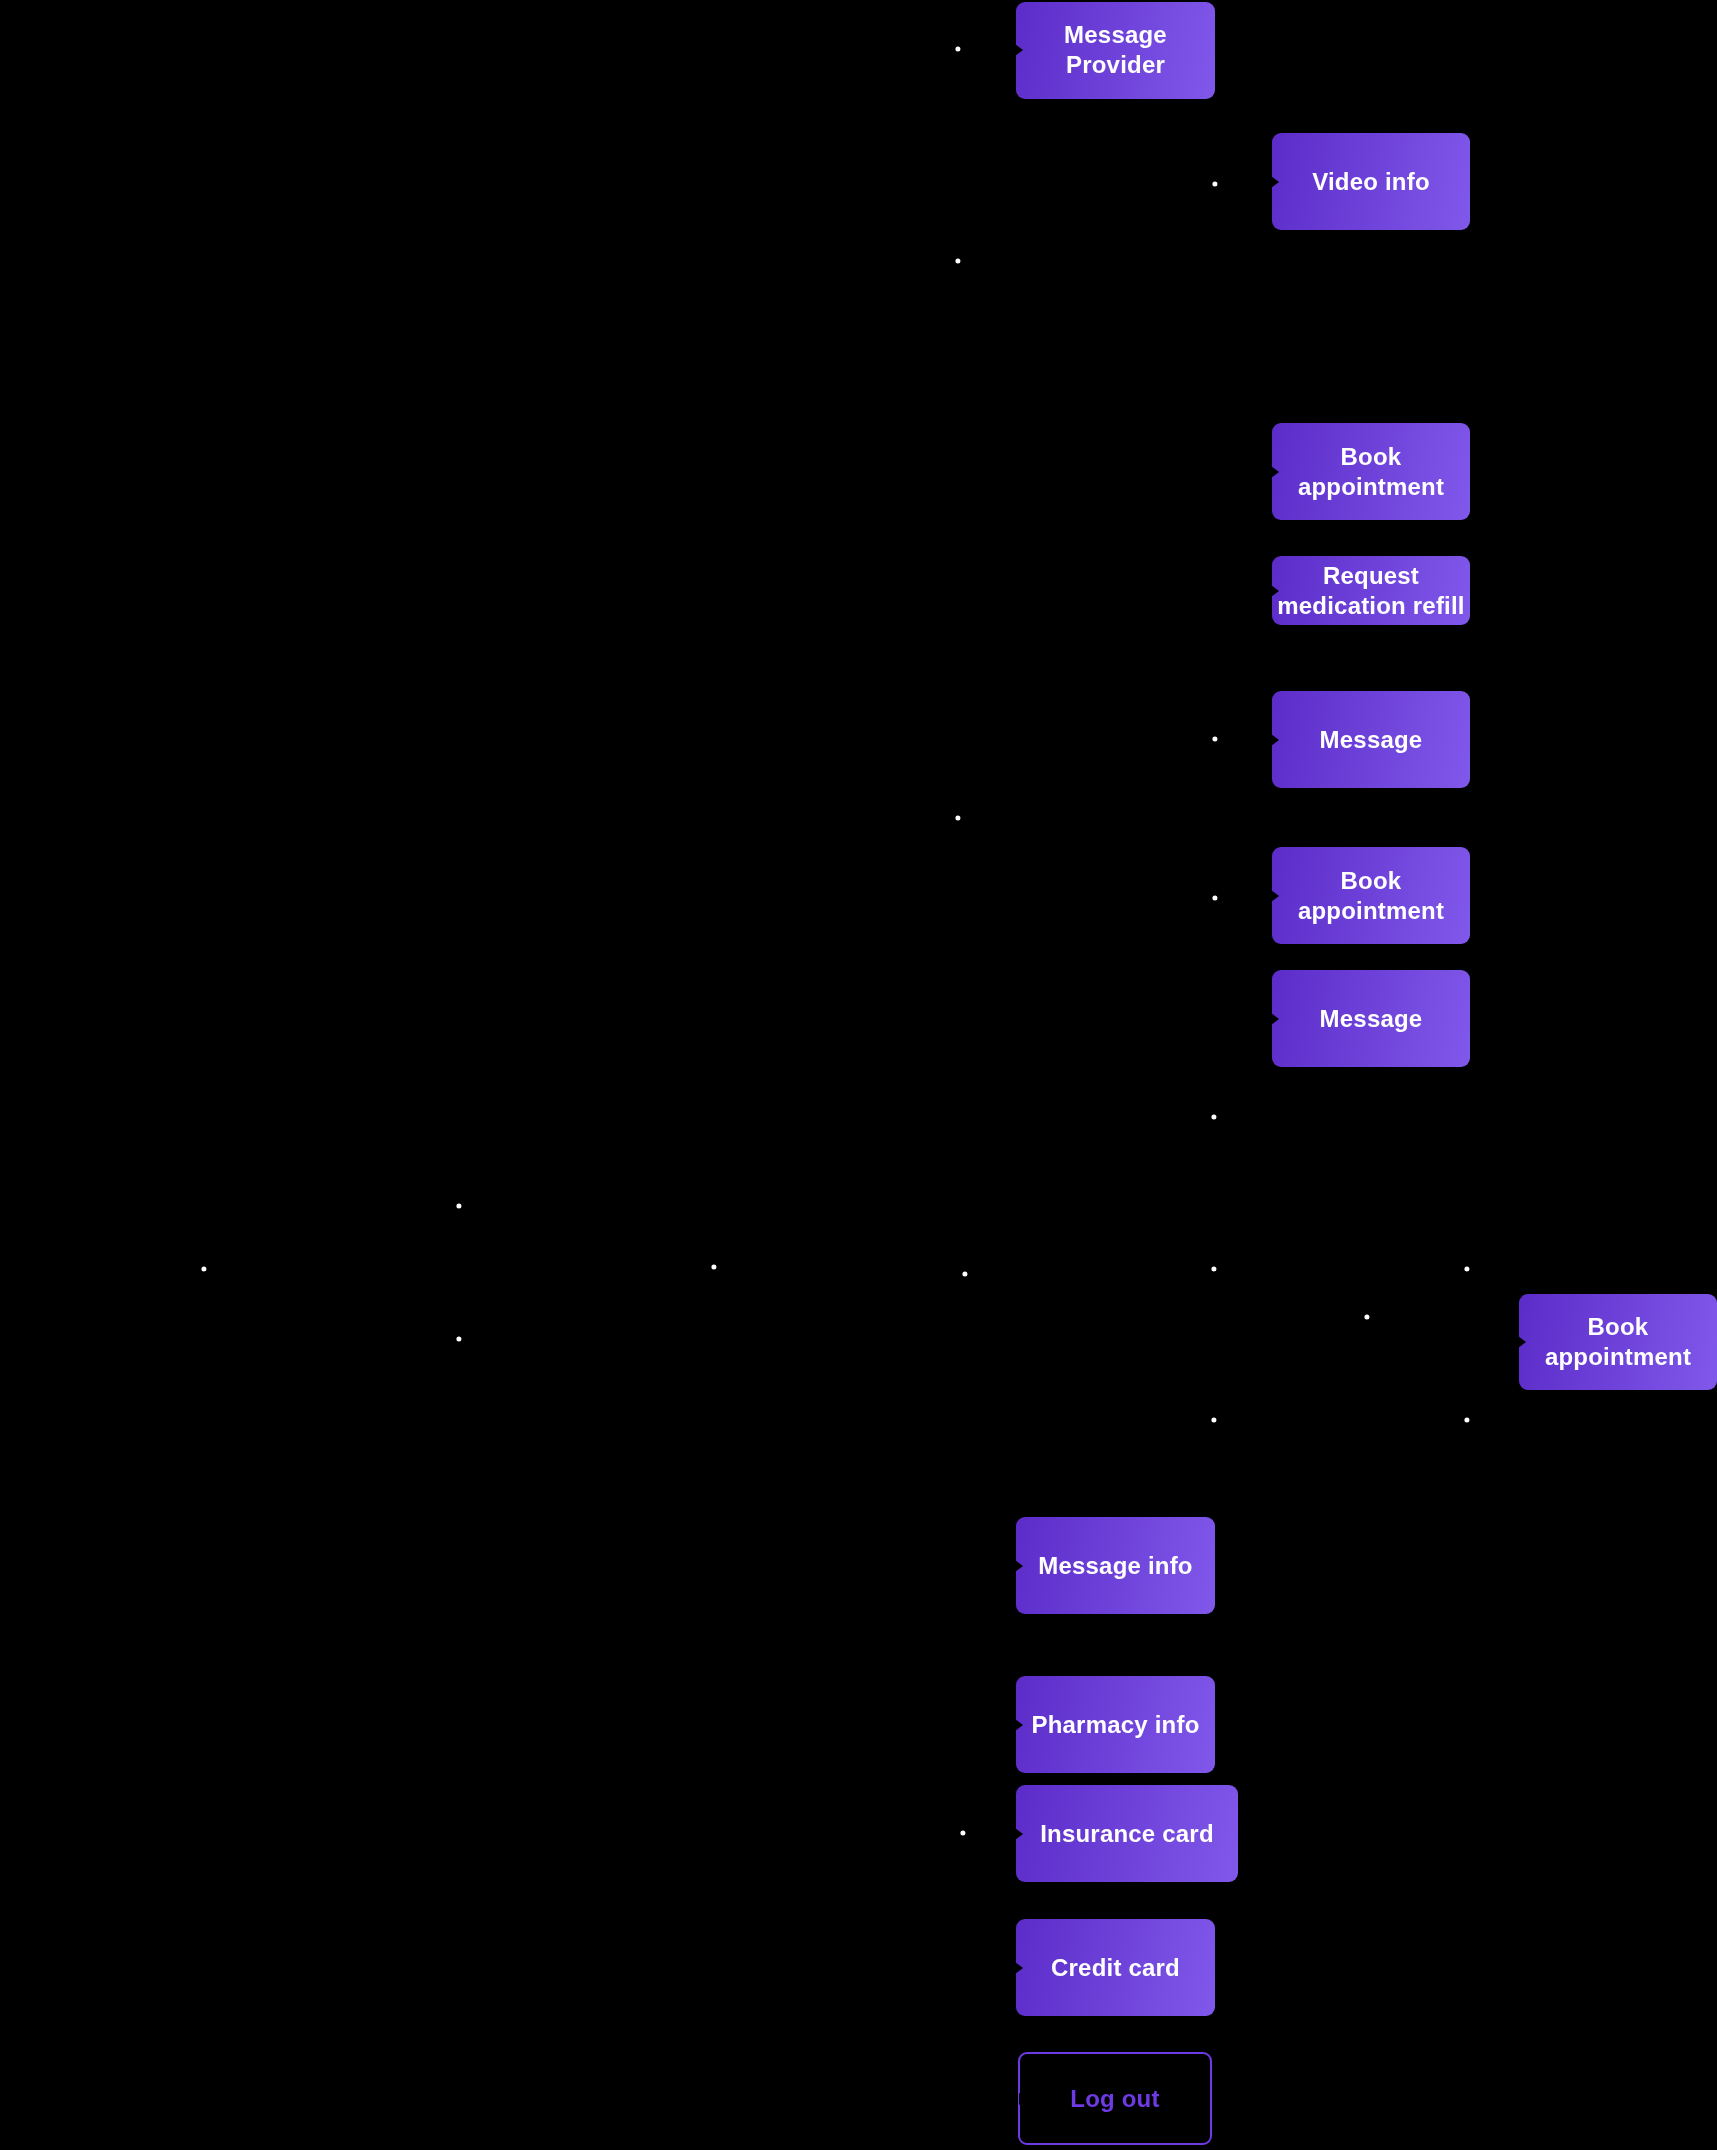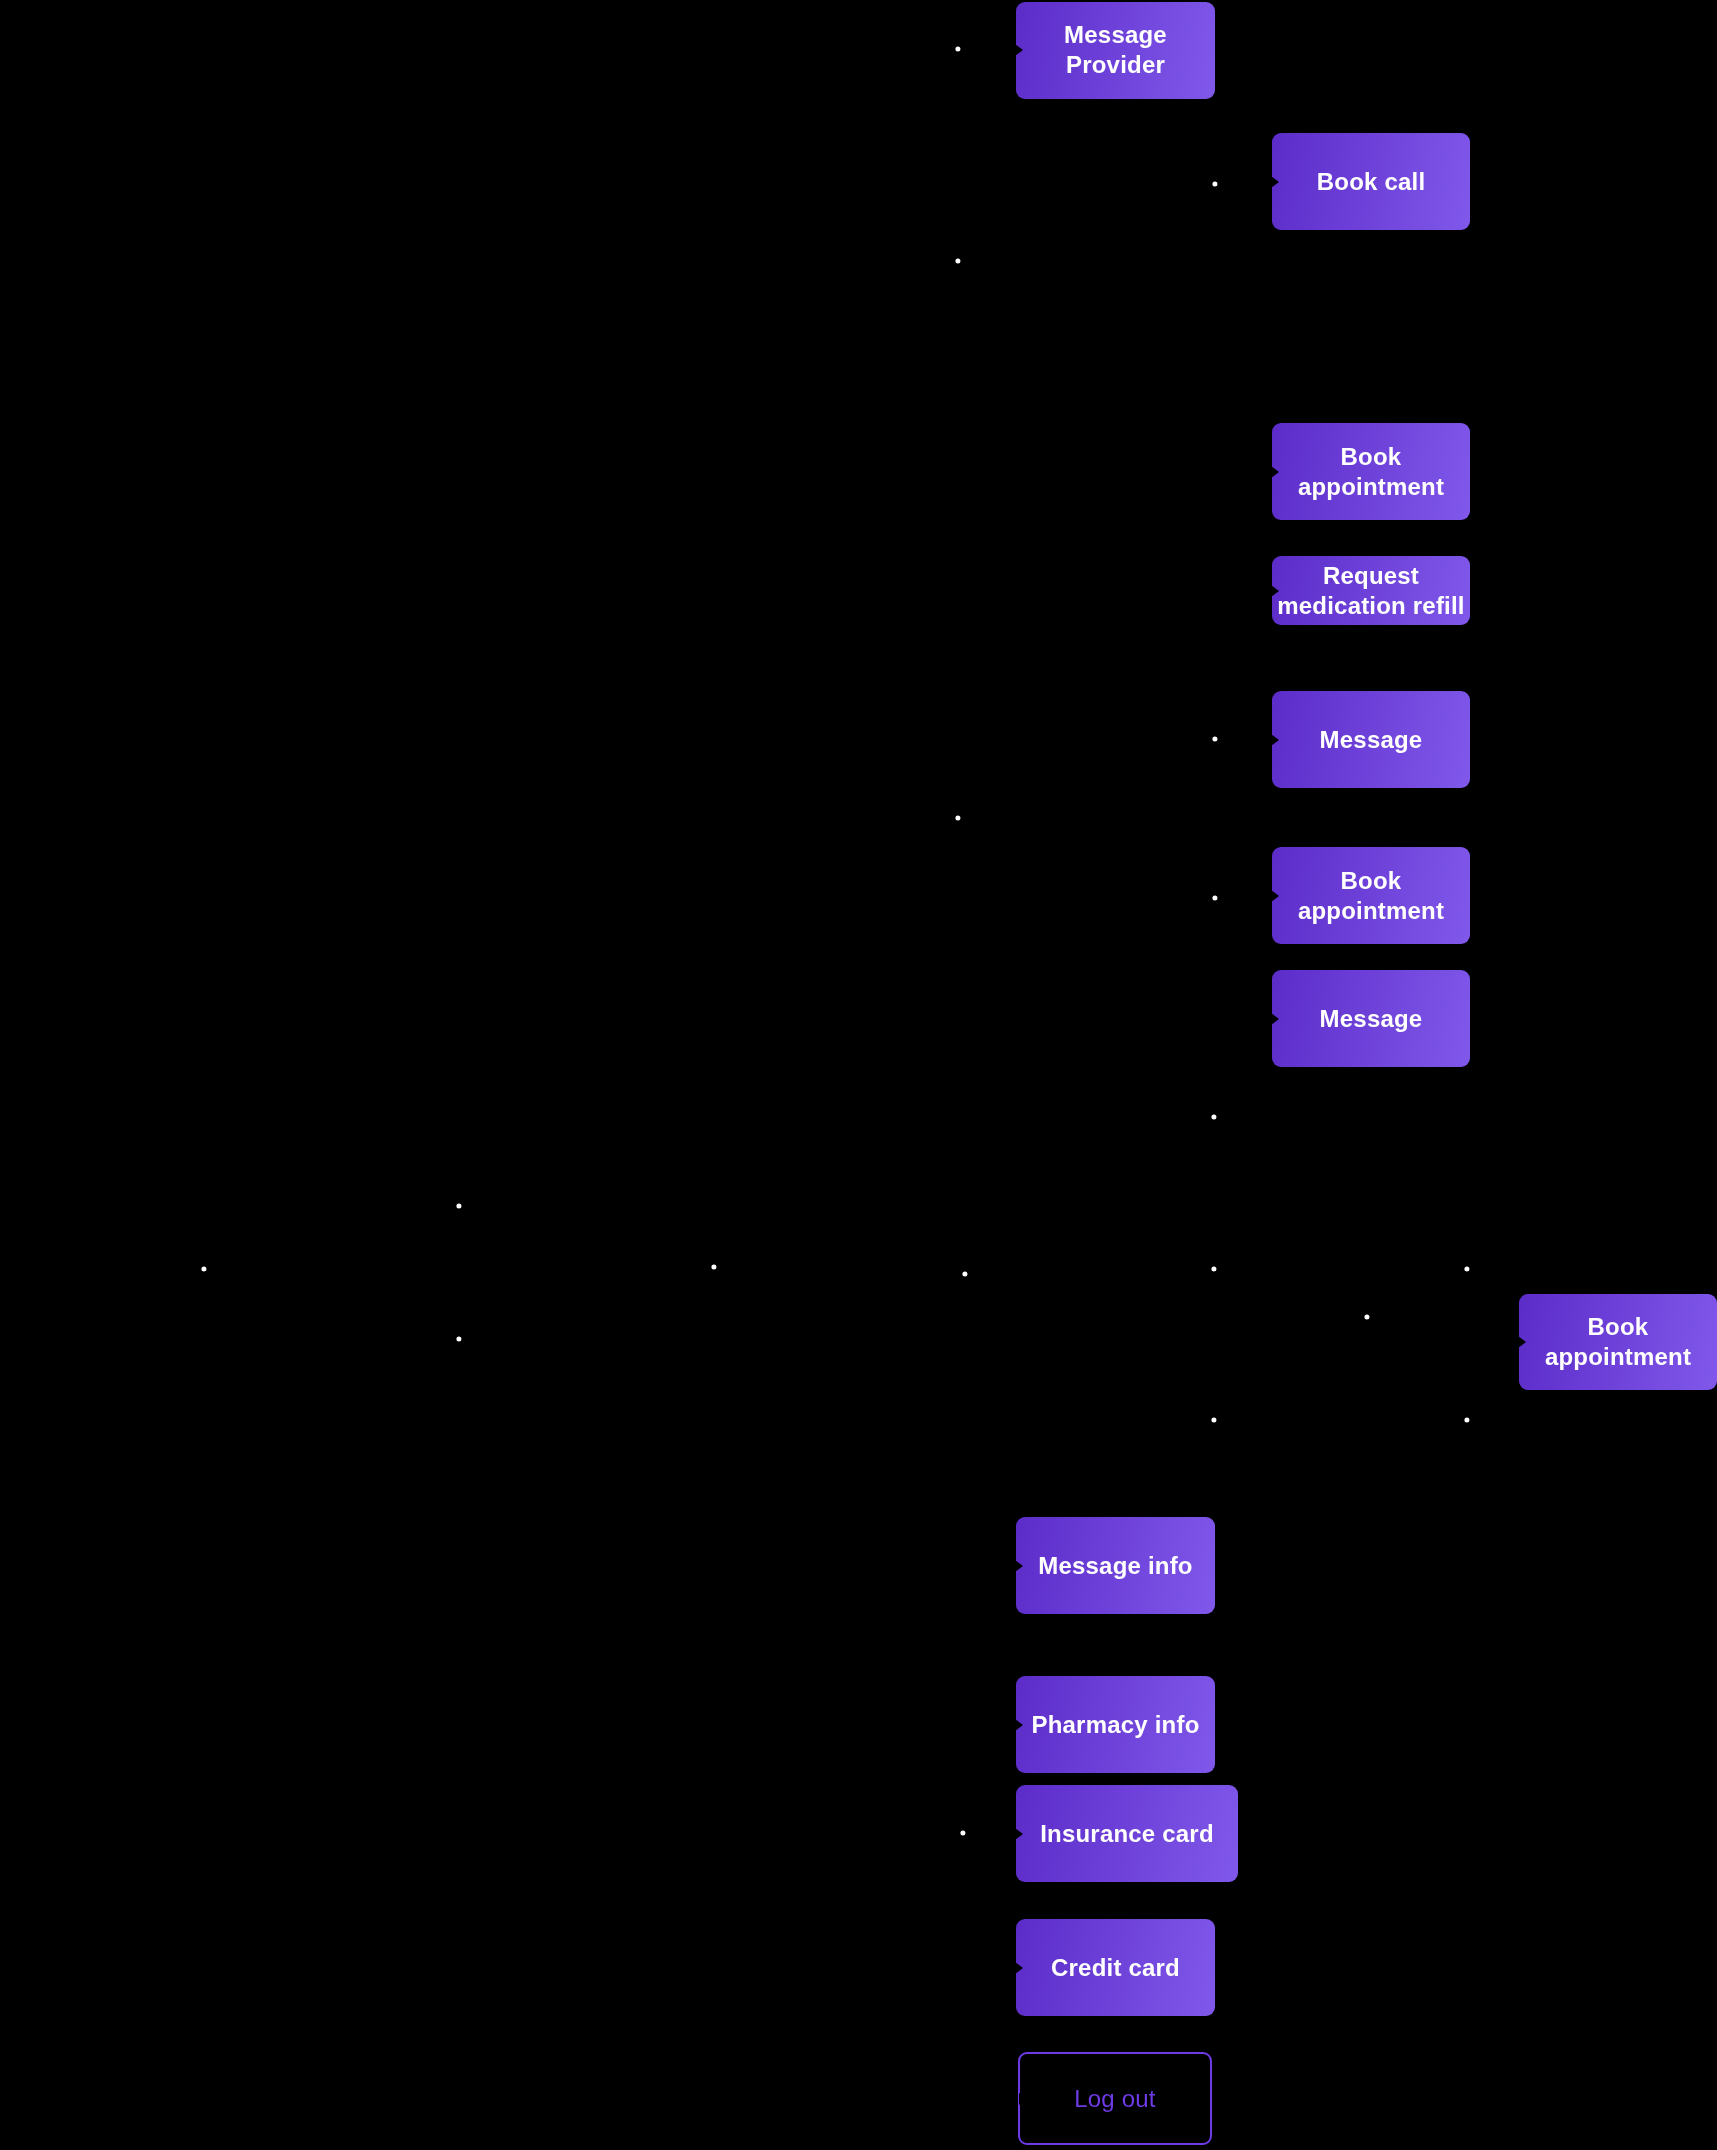--- a/index.html
+++ b/index.html
@@ -27,21 +27,21 @@
     color:var(--purple);
   }
   .btn .label{
     white-space:pre-line;
     text-align:center;
     font-size:24px;
     font-weight:600;
     line-height:30px;
     letter-spacing:0.2px;
   }
-  .btn.outline .label{font-weight:400;}
+  .btn.outline .label{font-weight:700;}
   .notch{
     position:absolute;
     left:-1.5px;top:50%;
     transform:translateY(-50%);
     width:0;height:0;
     border-style:solid;
     border-color:transparent;
     border-width:6.7px 0 6.7px 8.2px;
     border-left-color:#000;
   }
@@ -57,21 +57,21 @@
 <body>
 
 <div class="canvas" id="canvas" style="width: 1717px; height: 2151px; background: rgb(0, 0, 0); --g1: #5c2cc9; --g2: #8058ea; --purple: #6d3ae6; --dot: #ffffff;">
     <div class="btn filled" style="left: 1016px; top: 1.5px; width: 199px; height: 97px;">
       <span class="notch"></span>
       <span class="label">Message
 Provider</span>
     </div>
     <div class="btn filled" style="left: 1272px; top: 133px; width: 198px; height: 97px;">
       <span class="notch"></span>
-      <span class="label">Book call</span>
+      <span class="label">Video info</span>
     </div>
     <div class="btn filled" style="left: 1272px; top: 423px; width: 198px; height: 97px;">
       <span class="notch"></span>
       <span class="label">Book
 appointment</span>
     </div>
     <div class="btn filled" style="left: 1272px; top: 556px; width: 198px; height: 69px;">
       <span class="notch"></span>
       <span class="label">Request
 medication refill</span>

